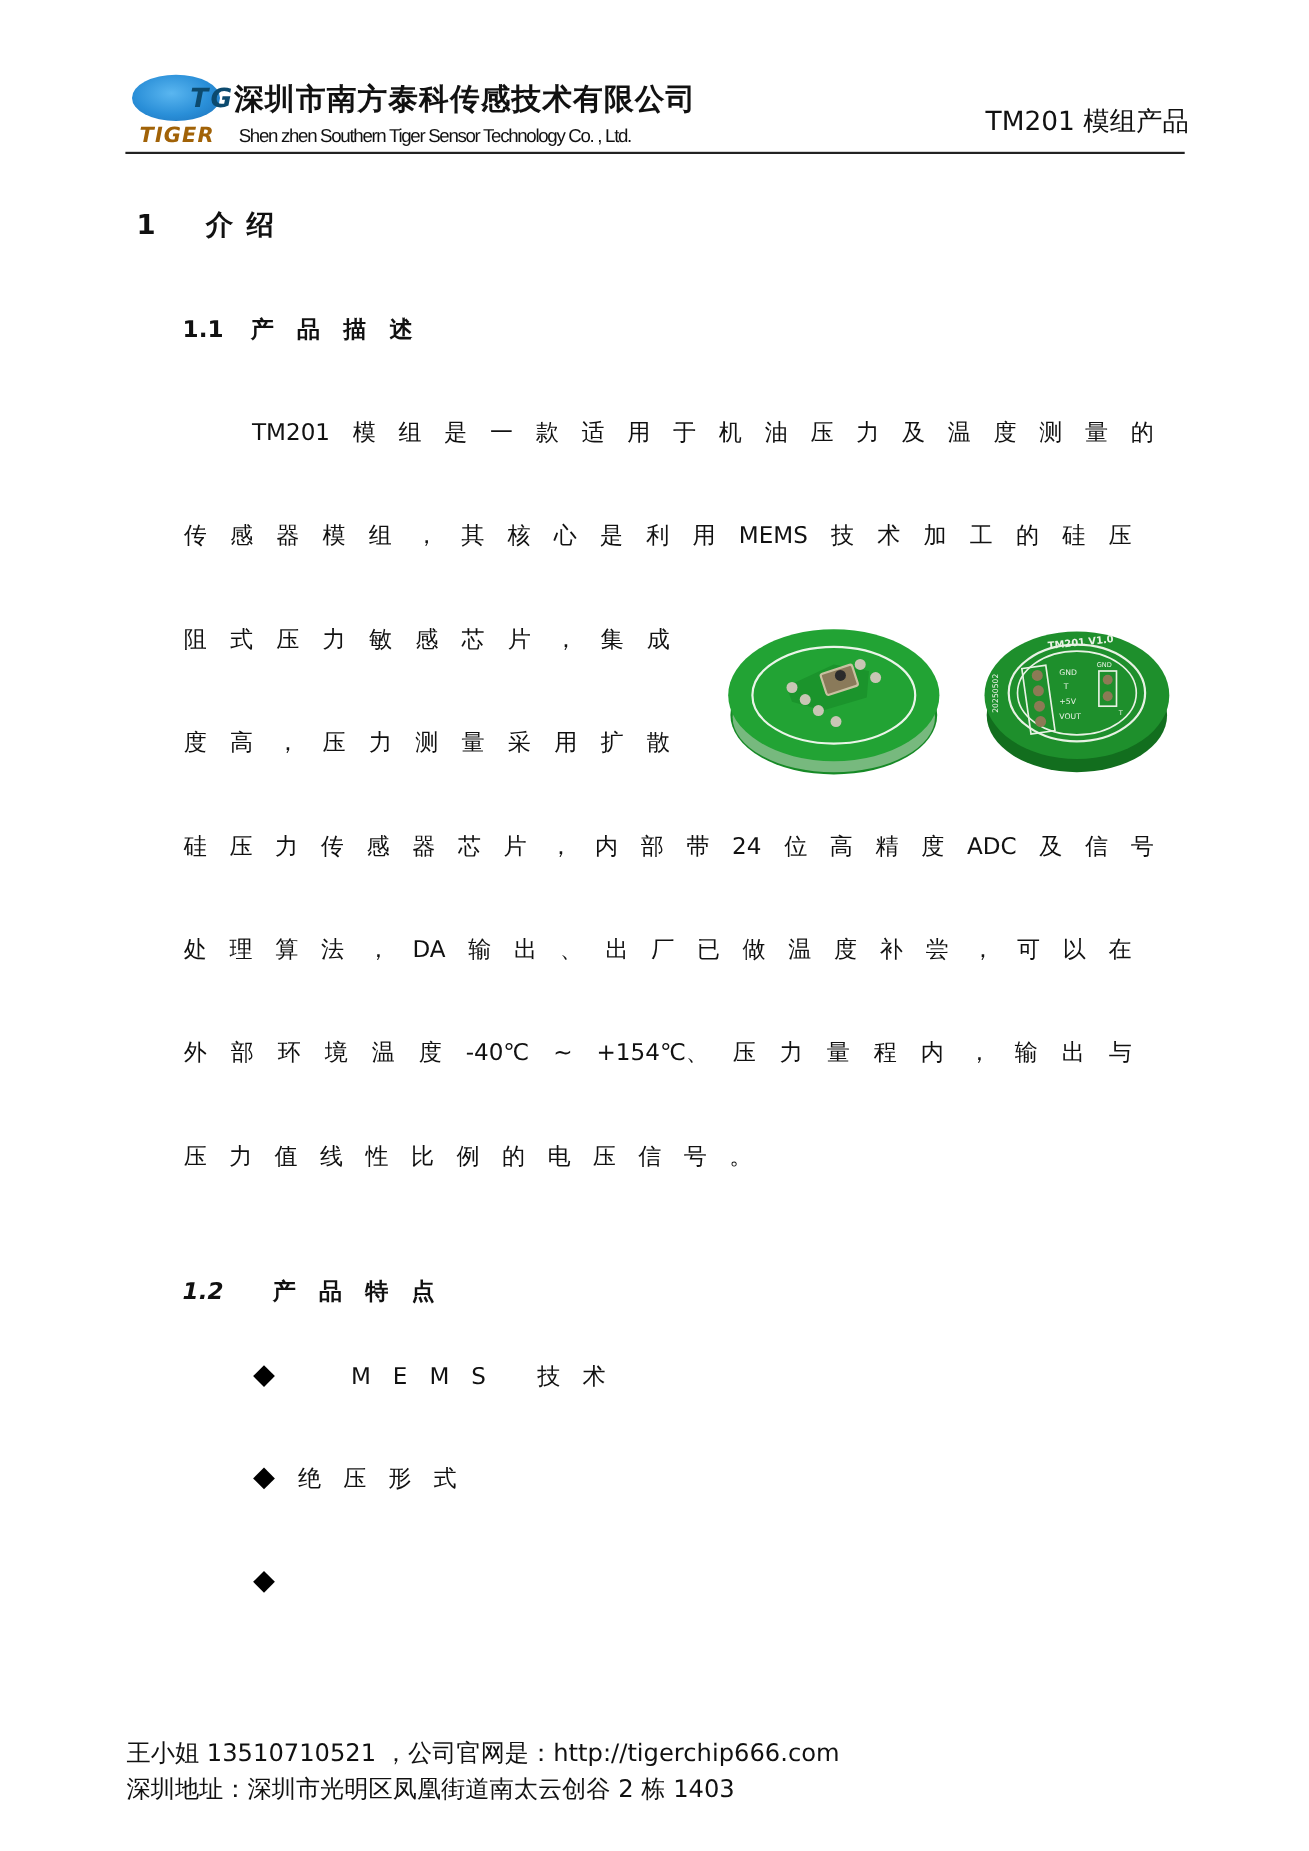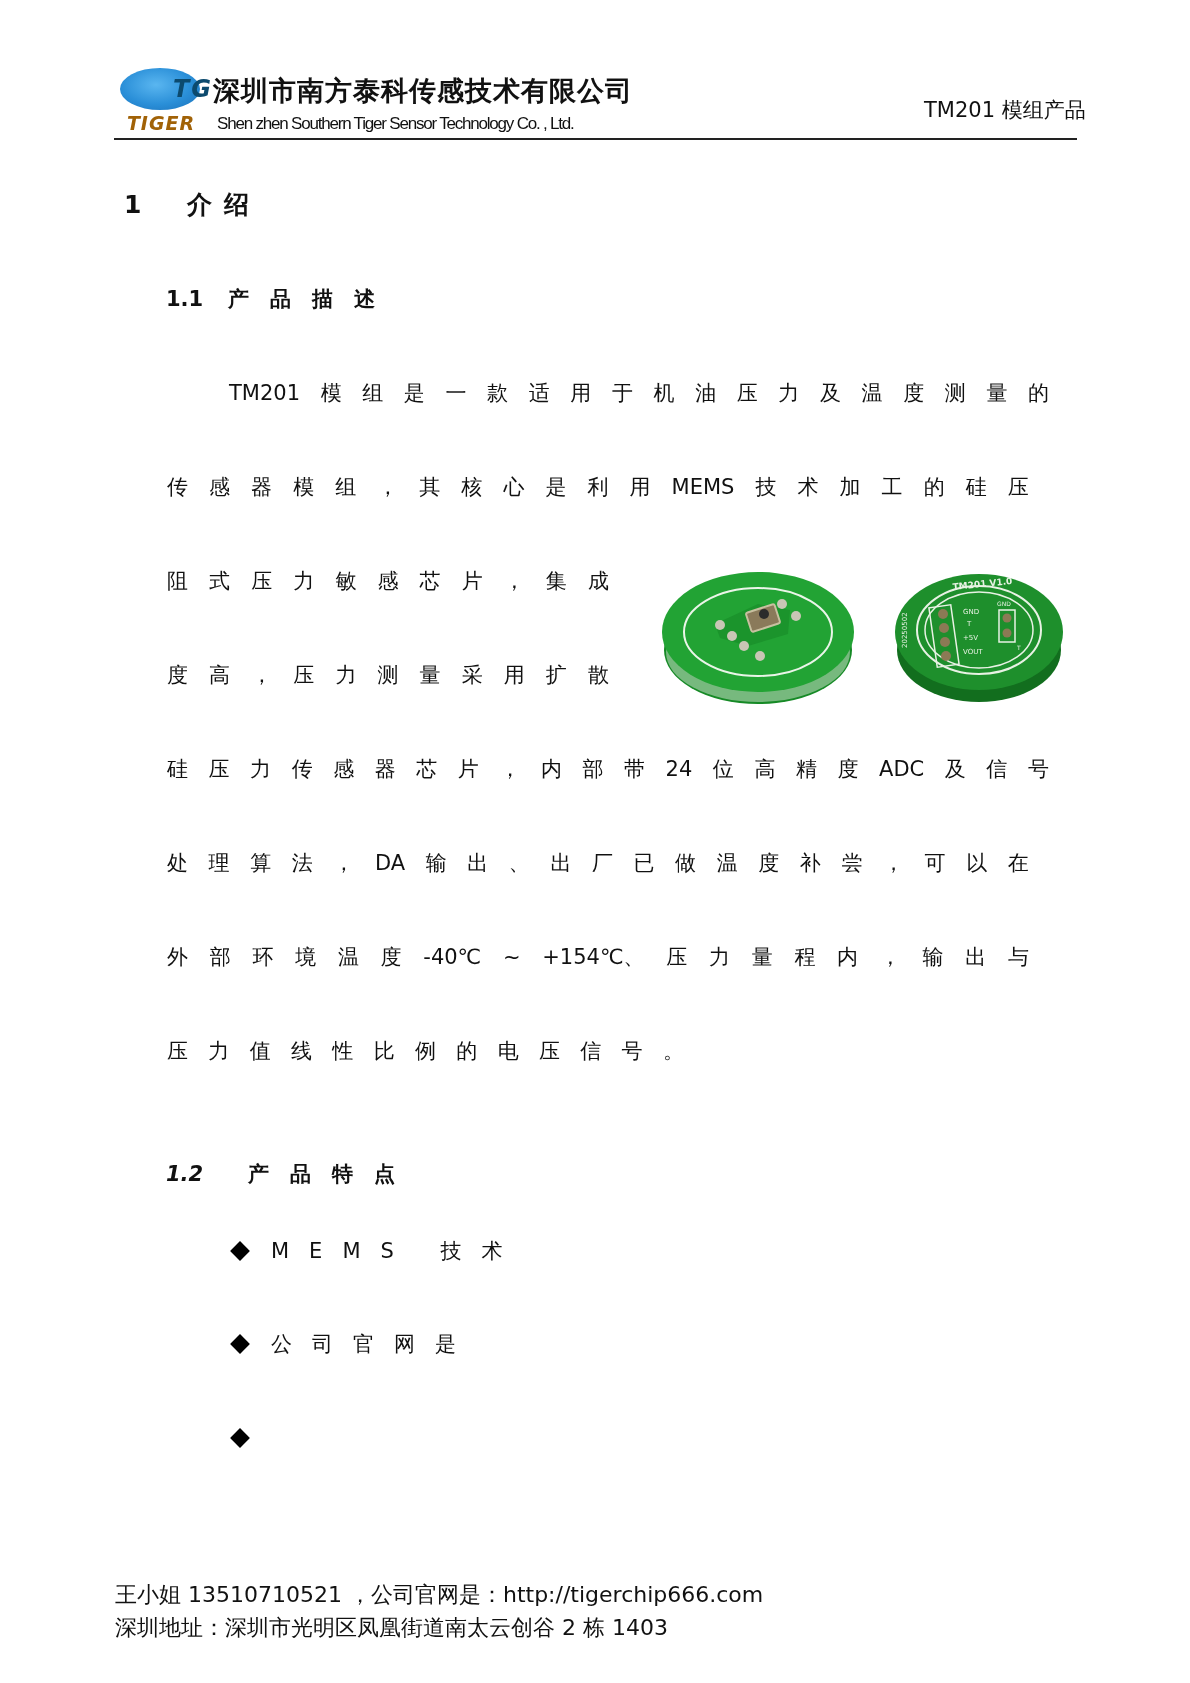--- a/index.html
+++ b/index.html
@@ -12,21 +12,21 @@
                   background: radial-gradient(ellipse at 45% 40%, #5ab6f0 0%, #2a8fd8 55%, #1a6fb8 100%); }
   .logo-tg { left: 133px; top: 76px; width: 80px; text-align: right; color: #0c4a6e; font-style: italic;
              font-weight: bold; font-size: 24px; letter-spacing: 2px; line-height: 26px;
              font-family: "DejaVu Sans", sans-serif; }
   .logo-tiger { left: 118px; top: 112px; width: 86px; text-align: center; color: #a16207;
                 font-style: italic; font-weight: bold; font-size: 19px; letter-spacing: 1px; line-height: 22px;
                 font-family: "DejaVu Sans", sans-serif; }
   .company-cn { left: 213px; top: 74px; font-size: 27px; font-weight: bold; line-height: 34px; letter-spacing: 1px; white-space: nowrap; }
   .company-en { left: 217px; top: 113px; font-size: 17px; line-height: 22px; letter-spacing: -1.2px; white-space: nowrap;
                 font-family: "Liberation Sans", sans-serif; }
-  .header-right { left: 896px; top: 96px; font-size: 21px; line-height: 28px; white-space: nowrap; margin-left: 28px; }
+  .header-right { left: 896px; top: 96px; font-size: 24px; line-height: 28px; white-space: nowrap; }
   .header-rule { left: 114px; top: 138px; width: 963px; height: 2px; background: #222; }
 
   
   .h1-num { left: 124px; top: 190px; font-size: 25px; font-weight: bold; line-height: 30px; }
   .h1-text { left: 187px; top: 190px; font-size: 25px; font-weight: bold; line-height: 30px; letter-spacing: 12px; white-space: nowrap; }
   .h2-num { left: 166px; top: 285px; font-size: 21px; font-weight: bold; line-height: 28px; }
   .h2-text { left: 228px; top: 285px; font-size: 21px; font-weight: bold; line-height: 28px; letter-spacing: 21px; white-space: nowrap; }
   .h3-num { left: 166px; top: 1160px; font-size: 21px; font-weight: bold; line-height: 28px; font-style: italic; }
   .h3-text { left: 248px; top: 1160px; font-size: 21px; font-weight: bold; line-height: 28px; letter-spacing: 21px; white-space: nowrap; }
 
@@ -251,26 +251,26 @@
   <circle cx="114" cy="50" r="4.5" fill="#8c7a55"></circle>
   <circle cx="114" cy="65" r="4.5" fill="#8c7a55"></circle>
   <text x="104" y="38" font-size="6" fill="#e8f2e4" font-family="DejaVu Sans, sans-serif">GND</text>
   <text x="124" y="82" font-size="6" fill="#e8f2e4" font-family="DejaVu Sans, sans-serif">T</text>
   <text x="14" y="80" font-size="7" fill="#e8f2e4" font-family="DejaVu Sans, sans-serif" transform="rotate(-90 14 80)">20250502</text>
 </svg>
 
 <div class="abs h3-num">1.2</div>
 <div class="abs h3-text">产品特点</div>
 
-<div class="bullet" style="top:1236px;">
+<div class="bullet" style="top:1236px;gap:48px;">
   <span class="diamond"></span>
   <span class="bullet-text">MEMS 技术</span>
 </div>
 <div class="bullet" style="top:1329px;">
   <span class="diamond"></span>
-  <span class="bullet-text">公司官网是</span>
+  <span class="bullet-text">绝压形式</span>
 </div>
 <div class="bullet" style="top:1423px;">
   <span class="diamond"></span>
 </div>
 
 <div class="abs footer-line" style="top:1580px;">王小姐 13510710521 ，公司官网是：http://tigerchip666.com</div>
 <div class="abs footer-line" style="top:1613px;">深圳地址：深圳市光明区凤凰街道南太云创谷 2 栋 1403</div>
 
 </body></html>

